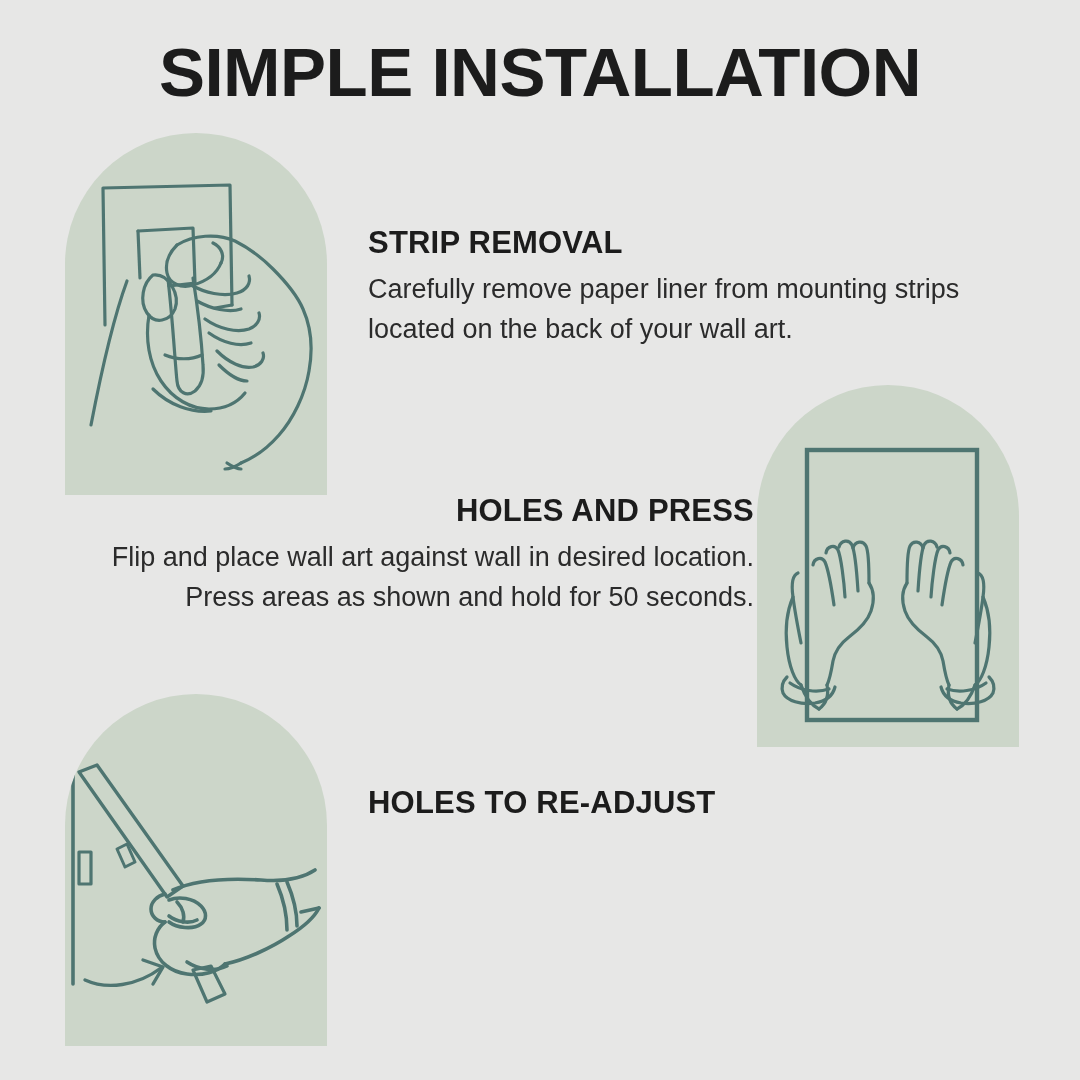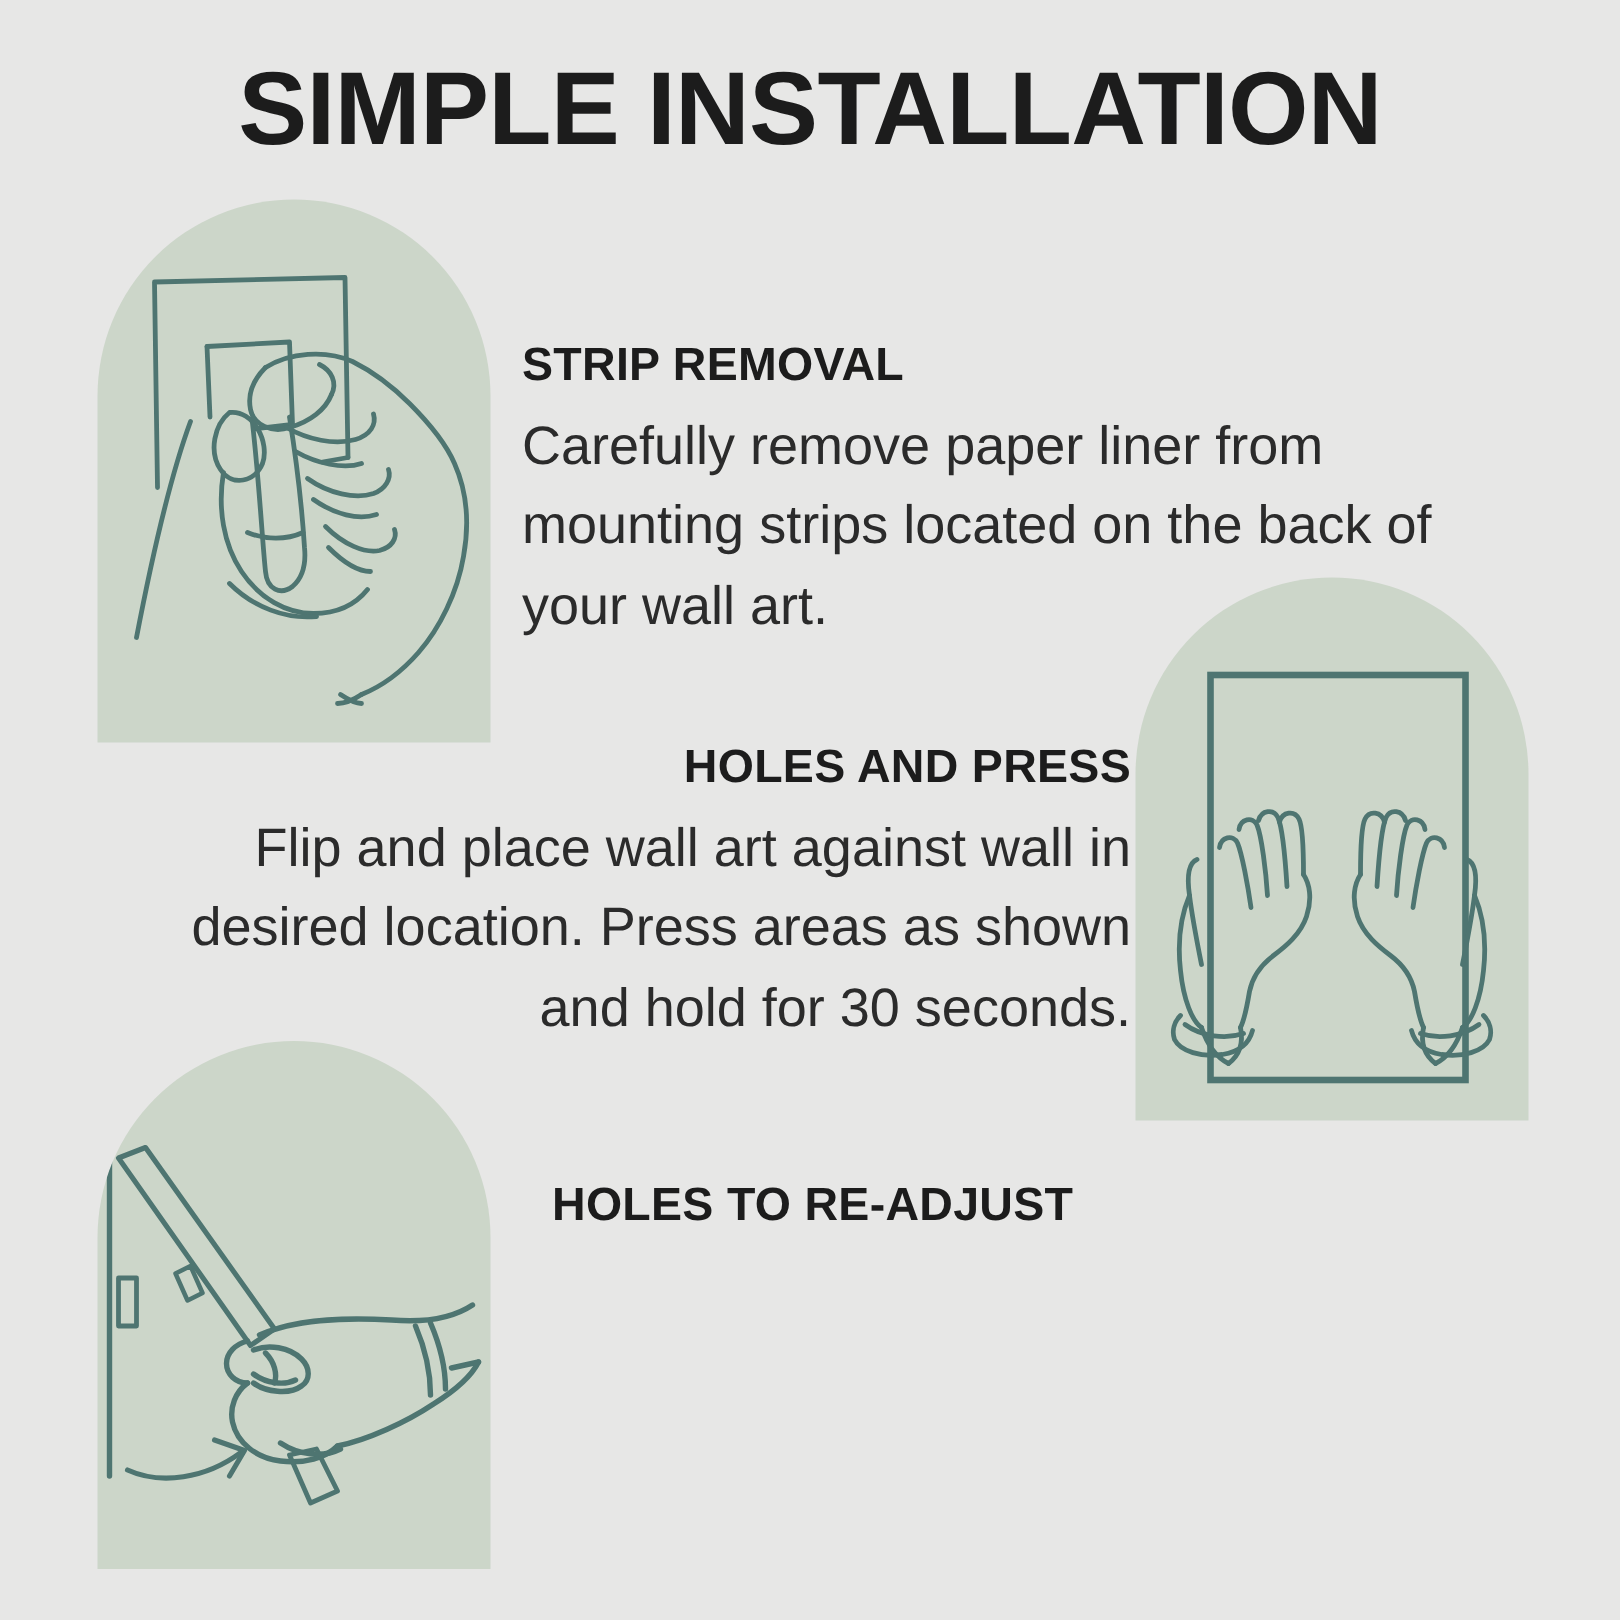--- a/index.html
+++ b/index.html
@@ -96,29 +96,29 @@
   .step-heading {
     font-size: 31px;
     font-weight: 700;
     letter-spacing: 0.2px;
     color: #1c1c1c;
     margin: 0 0 10px 0;
     line-height: 1.1;
     white-space: nowrap;
   }
   .step-body {
-    font-size: 36px;
+    font-size: 27px;
     font-weight: 400;
     line-height: 1.48;
     color: #2b2b2b;
     margin: 0;
   }
 
   #step-1 {
-    left: 348px;
+    left: 368px;
     top: 226px;
     width: 640px;
     text-align: left;
   }
   #step-2 {
     left: 96px;
     top: 494px;
     width: 658px;
     text-align: right;
   }
@@ -240,21 +240,21 @@
           <path d="M229 298 C 218 306, 202 308, 190 304"></path>
           <path d="M218 300 C 214 312, 208 320, 200 324"></path>
           <path d="M192 300 C 190 310, 192 318, 200 324"></path>
         </g>
       </svg>
     </div>
   </div>
 
   <div class="step-text" id="step-2">
     <h2 class="step-heading">HOLES AND PRESS</h2>
-    <p class="step-body">Flip and place wall art against wall in desired location. Press areas as shown and hold for 30 seconds.</p>
+    <p class="step-body">Flip and place wall art against wall in desired location. Press areas as shown and hold for 50 seconds.</p>
   </div>
 
   <div class="arch" id="panel-3">
     <div class="svgwrap">
       <svg viewBox="0 0 262 352" preserveAspectRatio="xMidYMid meet" aria-hidden="true">
         <g fill="none" stroke="#4e7571" stroke-width="3.6" stroke-linecap="round" stroke-linejoin="round">
 
           <path d="M8 68 L8 290"></path>
 
           <rect x="14" y="158" width="12" height="32" stroke-width="3.2"></rect>

